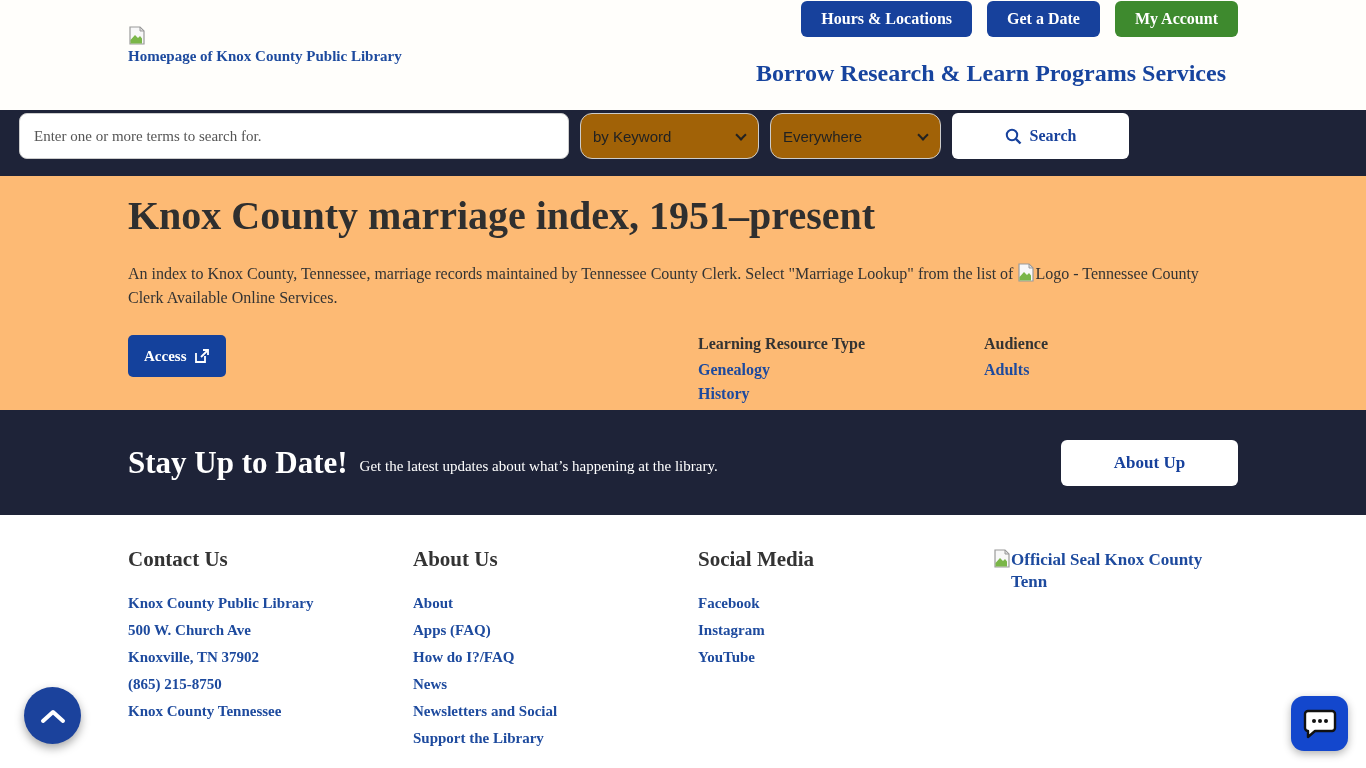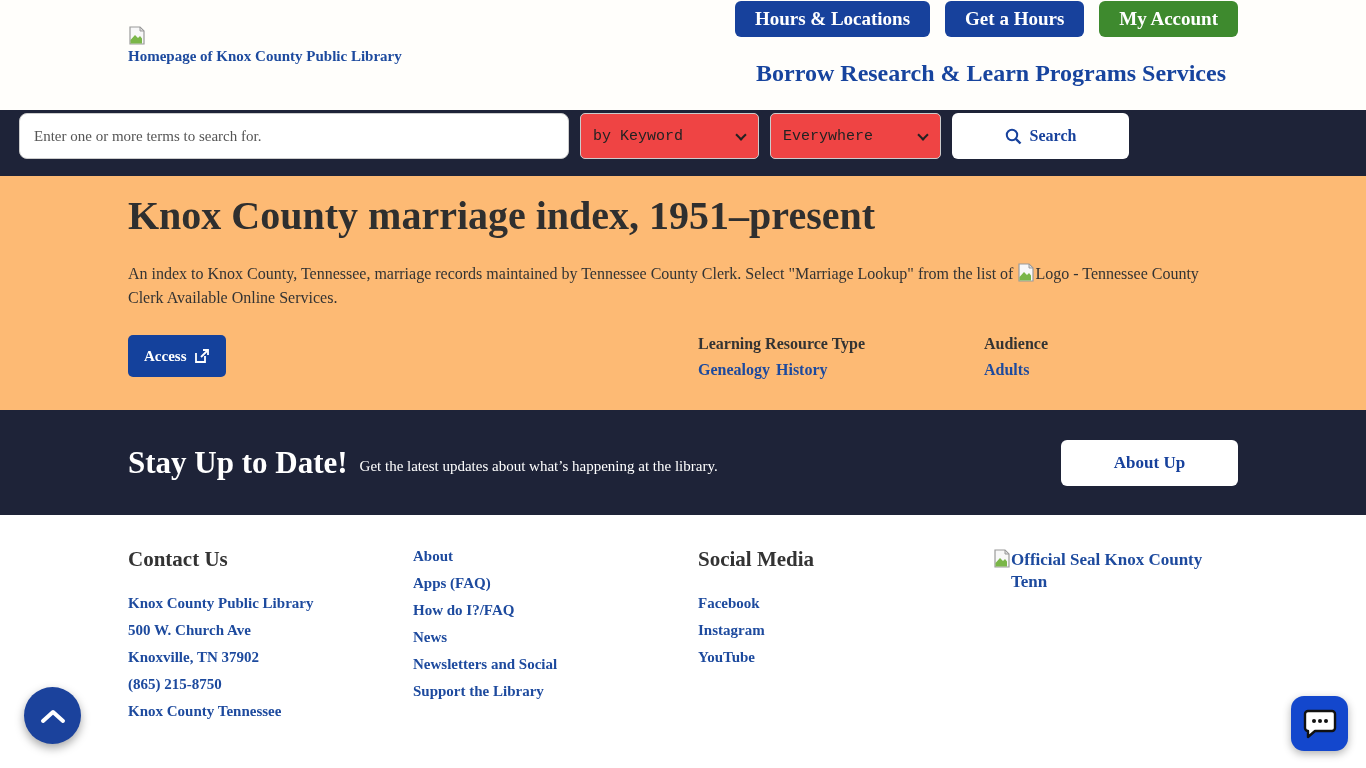--- a/index.html
+++ b/index.html
@@ -20,21 +20,21 @@
     position:absolute; left:0; top:26px;
     display:flex; align-items:flex-start; gap:1px;
     text-decoration:none; cursor:pointer;flex-direction:column;
   }
   .logo .alt-text { color:#1d4a9e; font-weight:bold; font-size:15px; line-height:20px; }
   .quick-links { position:absolute; right:0; top:1px; display:flex; gap:15px; }
   .btn-pill {
     display:inline-flex; align-items:center; justify-content:center;
     height:36px; padding:0 20px; border:none; border-radius:6px;
     color:#fff; font-family:"Liberation Serif", serif;
-    font-weight:bold; font-size:19px; cursor:pointer;
+    font-weight:bold; font-size:16px; cursor:pointer;
   }
   .btn-blue { background:#17419c; }
   .btn-green { background:#3e8a2e; }
   .main-nav { position:absolute; right:12px; top:60px; display:flex; gap:6px; }
   .main-nav a {
     color:#17449e; font-weight:bold; font-size:24px;
     text-decoration:none; cursor:pointer; white-space:nowrap;
   }
 
   
@@ -42,22 +42,22 @@
   .search-inner { display:flex; align-items:center; height:52px; justify-content:space-between;margin-left:19px; }
   .search-input {
     width:550px; height:46px; border-radius:8px; border:1px solid #ccc;
     padding:0 14px; font-family:"Liberation Serif", serif; font-size:15px; color:#333;
     background:#fff; outline:none;
   }
   .search-input::placeholder { color:#555; opacity:1; }
   .select-wrap { position:relative; }
   .select-wrap select {
     appearance:none; -webkit-appearance:none;
-    height:46px; border-radius:5px; border:1px solid #ccc; background:#ef4444;
-    font-family:Liberation Mono, monospace; font-size:15px; color:#222;
+    height:46px; border-radius:12px; border:1px solid #ccc; background:#a16207;
+    font-family:Liberation Sans, sans-serif; font-size:15px; color:#222;
     padding:0 30px 0 12px; cursor:pointer; outline:none; width:100%;
   }
   .select-wrap.w1 { width:179px; }
   .select-wrap.w2 { width:171px; }
   .select-wrap .chev {
     position:absolute; right:14px; top:18px; width:8px; height:8px;
     border-right:2px solid #222; border-bottom:2px solid #222;
     transform:rotate(45deg); pointer-events:none;
   }
   .search-btn {
@@ -77,21 +77,21 @@
   .access-btn {
     position:absolute; left:0; top:0;
     height:42px; padding:0 16px; background:#14419c; border:none; border-radius:5px;
     color:#fff; font-family:"Liberation Serif", serif; font-weight:bold; font-size:15px;
     display:inline-flex; align-items:center; gap:8px; cursor:pointer;
   }
   .meta-block { position:absolute; top:0; }
   .meta-block.m1 { left:570px; }
   .meta-block.m2 { left:856px; }
   .meta-label { font-weight:bold; font-size:16px; color:#333; }
-  .meta-links { margin-top:8px; display:flex; gap:6px; }
+  .meta-links { margin-top:8px; display:flex; gap:6px;flex-direction:column; }
   .meta-links a { color:#1d4a9e; font-weight:bold; font-size:16px; text-decoration:none; cursor:pointer; }
 
   
   .cta-band { height:105px; background:#1e2338; }
   .cta-inner { display:flex; align-items:center; height:105px; }
   .cta-title { color:#fff; font-size:31px; font-weight:bold; }
   .cta-sub { color:#fff; font-size:15px; margin-left:12px; margin-top:8px; }
   .signup-btn {
     margin-left:auto; width:177px; height:46px; background:#fff; border:none; border-radius:6px;
     color:#17419c; font-family:"Liberation Serif", serif; font-weight:bold; font-size:17px; cursor:pointer;
@@ -131,21 +131,21 @@
         <svg width="17" height="19" viewBox="0 0 17 19">
             <path d="M2 1 h10 l4 4 v13 h-14 z" fill="#f8f8f8" stroke="#9a9a9a" stroke-width="1.2"></path>
             <path d="M12 1 l4 4 h-4 z" fill="#dcdcdc" stroke="#9a9a9a" stroke-width="1"></path>
             <path d="M2.5 14 l4.5-5 3 3 2-2 2 2.5 v5 h-11.5 z" fill="#7ab648"></path>
           </svg>
       </span>
       <span class="alt-text">Homepage of Knox County Public Library</span>
     </a>
     <div class="quick-links">
       <button class="btn-pill btn-blue">Hours &amp; Locations</button>
-      <button class="btn-pill btn-blue">Get a Hours</button>
+      <button class="btn-pill btn-blue">Get a Date</button>
       <button class="btn-pill btn-green">My Account</button>
     </div>
     <nav class="main-nav">
 
     <a>Borrow</a>
         <a>Research &amp; Learn</a>
         <a>Programs</a>
         <a>Services</a>
       </nav>
   </div>
@@ -234,20 +234,21 @@
       <ul class="footer-links">
 
       <li><a>Knox County Public Library</a></li>
           <li><a>500 W. Church Ave</a></li>
           <li><a>Knoxville, TN 37902</a></li>
           <li><a>(865) 215-8750</a></li>
           <li><a>Knox County Tennessee</a></li>
         </ul>
     </div>
     <div class="footer-col">
+      <h3>About Us</h3>
       <ul class="footer-links">
 
       <li><a>About</a></li>
           <li><a>Apps (FAQ)</a></li>
           <li><a>How do I?/FAQ</a></li>
           <li><a>News</a></li>
           <li><a>Newsletters and Social</a></li>
           <li><a>Support the Library</a></li>
         </ul>
     </div>

